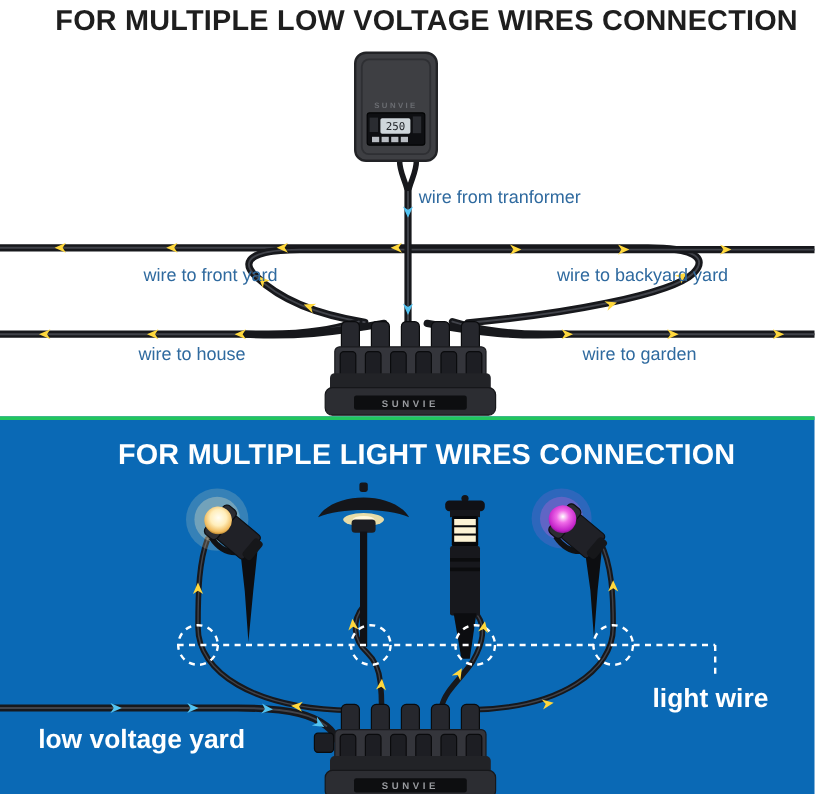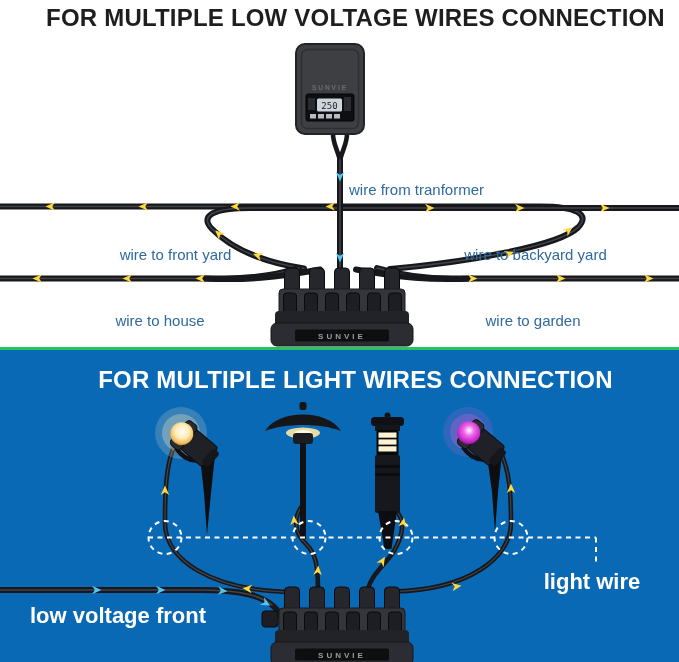--- a/index.html
+++ b/index.html
@@ -6,21 +6,21 @@
   .canvas{position:relative;width:679px;height:662px;overflow:hidden;
           font-family:"Liberation Sans",sans-serif;background:#ffffff;}
   .top-section{position:absolute;left:0;top:0;width:679px;height:347px;background:#ffffff;}
   .bottom-section{position:absolute;left:0;top:347px;width:679px;height:315px;
           background:#0a69b5;border-top:3px solid #22c55e;box-sizing:border-box;}
   .section-title{position:absolute;left:16px;width:679px;text-align:center;
           font-weight:bold;font-size:24px;letter-spacing:.2px;}
   .title-dark{color:#1e1e1e;top:4px;}
   .title-light{color:#ffffff;top:16px;}
   svg{position:absolute;left:0;top:0;}
-  .lbl-blue{position:absolute;color:#2f6a9f;font-size:15px;line-height:17px;margin-top:25px;}
+  .lbl-blue{position:absolute;color:#2f6a9f;font-size:15px;line-height:17px;}
   .lbl-white{position:absolute;color:#ffffff;font-size:22px;font-weight:bold;line-height:19px;}
   .ctr{text-align:center;}
   .wire{fill:none;stroke:#17181c;stroke-width:6;stroke-linecap:round;}
   .wire-hl{fill:none;stroke:#41434a;stroke-width:1.6;stroke-linecap:round;}
   .cable{fill:none;stroke:#17181c;stroke-width:4.6;stroke-linecap:round;}
   .cable-hl{fill:none;stroke:#41434a;stroke-width:1.2;stroke-linecap:round;}
   .arr-y{fill:#ffd83d;}
   .arr-c{fill:#53c3f1;}
   .dash{fill:none;stroke:#ffffff;stroke-width:2;stroke-dasharray:5 4.5;}
   .brand-txt{fill:#9a9ca0;font-family:"Liberation Sans",sans-serif;font-weight:bold;
@@ -256,15 +256,15 @@
       </g>
       <g class="arr-c">
         <use href="#arrowShape" transform="translate(92,237)"></use>
         <use href="#arrowShape" transform="translate(156,237)"></use>
         <use href="#arrowShape" transform="translate(218,237.5) rotate(5)"></use>
         <use href="#arrowShape" transform="translate(262,248) rotate(30)"></use>
       </g>
     </svg>
 
     <div class="lbl-white ctr" style="left:537px;top:222px;width:110px;">light wire</div>
-    <div class="lbl-white ctr" style="left:28px;top:256px;width:180px;">low voltage front</div>
+    <div class="lbl-white ctr" style="left:28px;top:256px;width:180px;">low voltage yard</div>
   </div>
 </div>
 
 </body></html>

